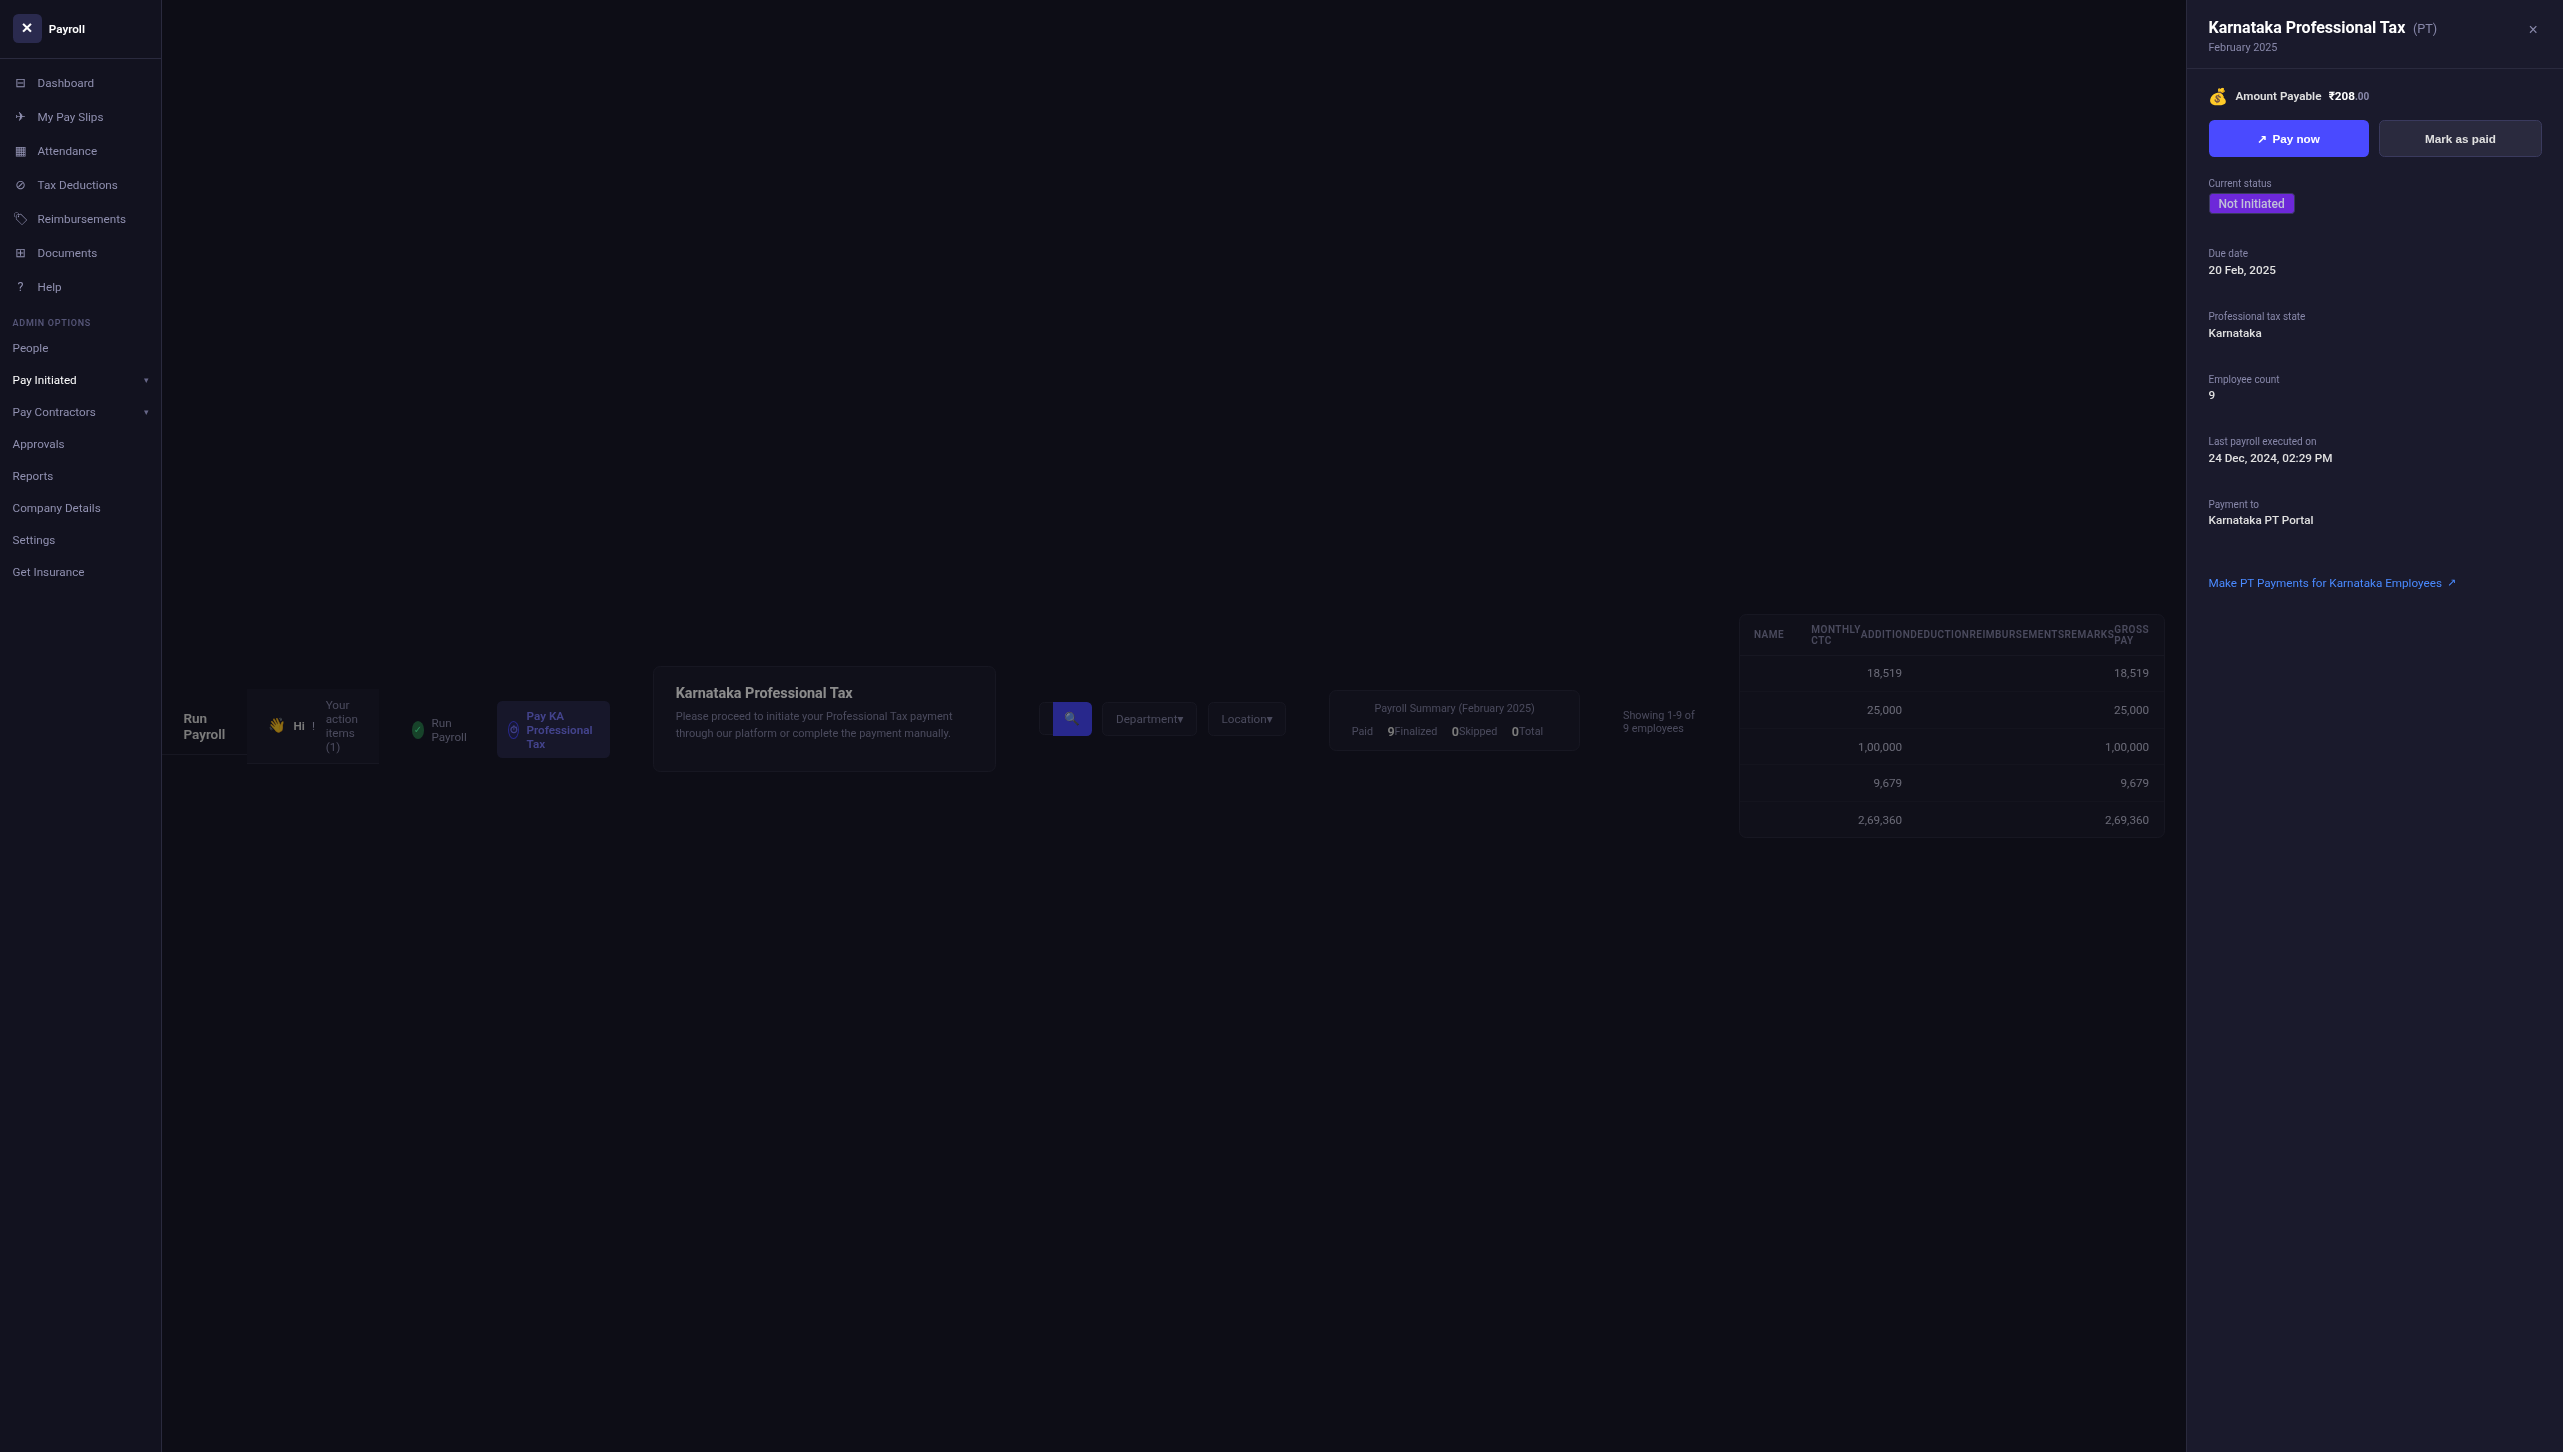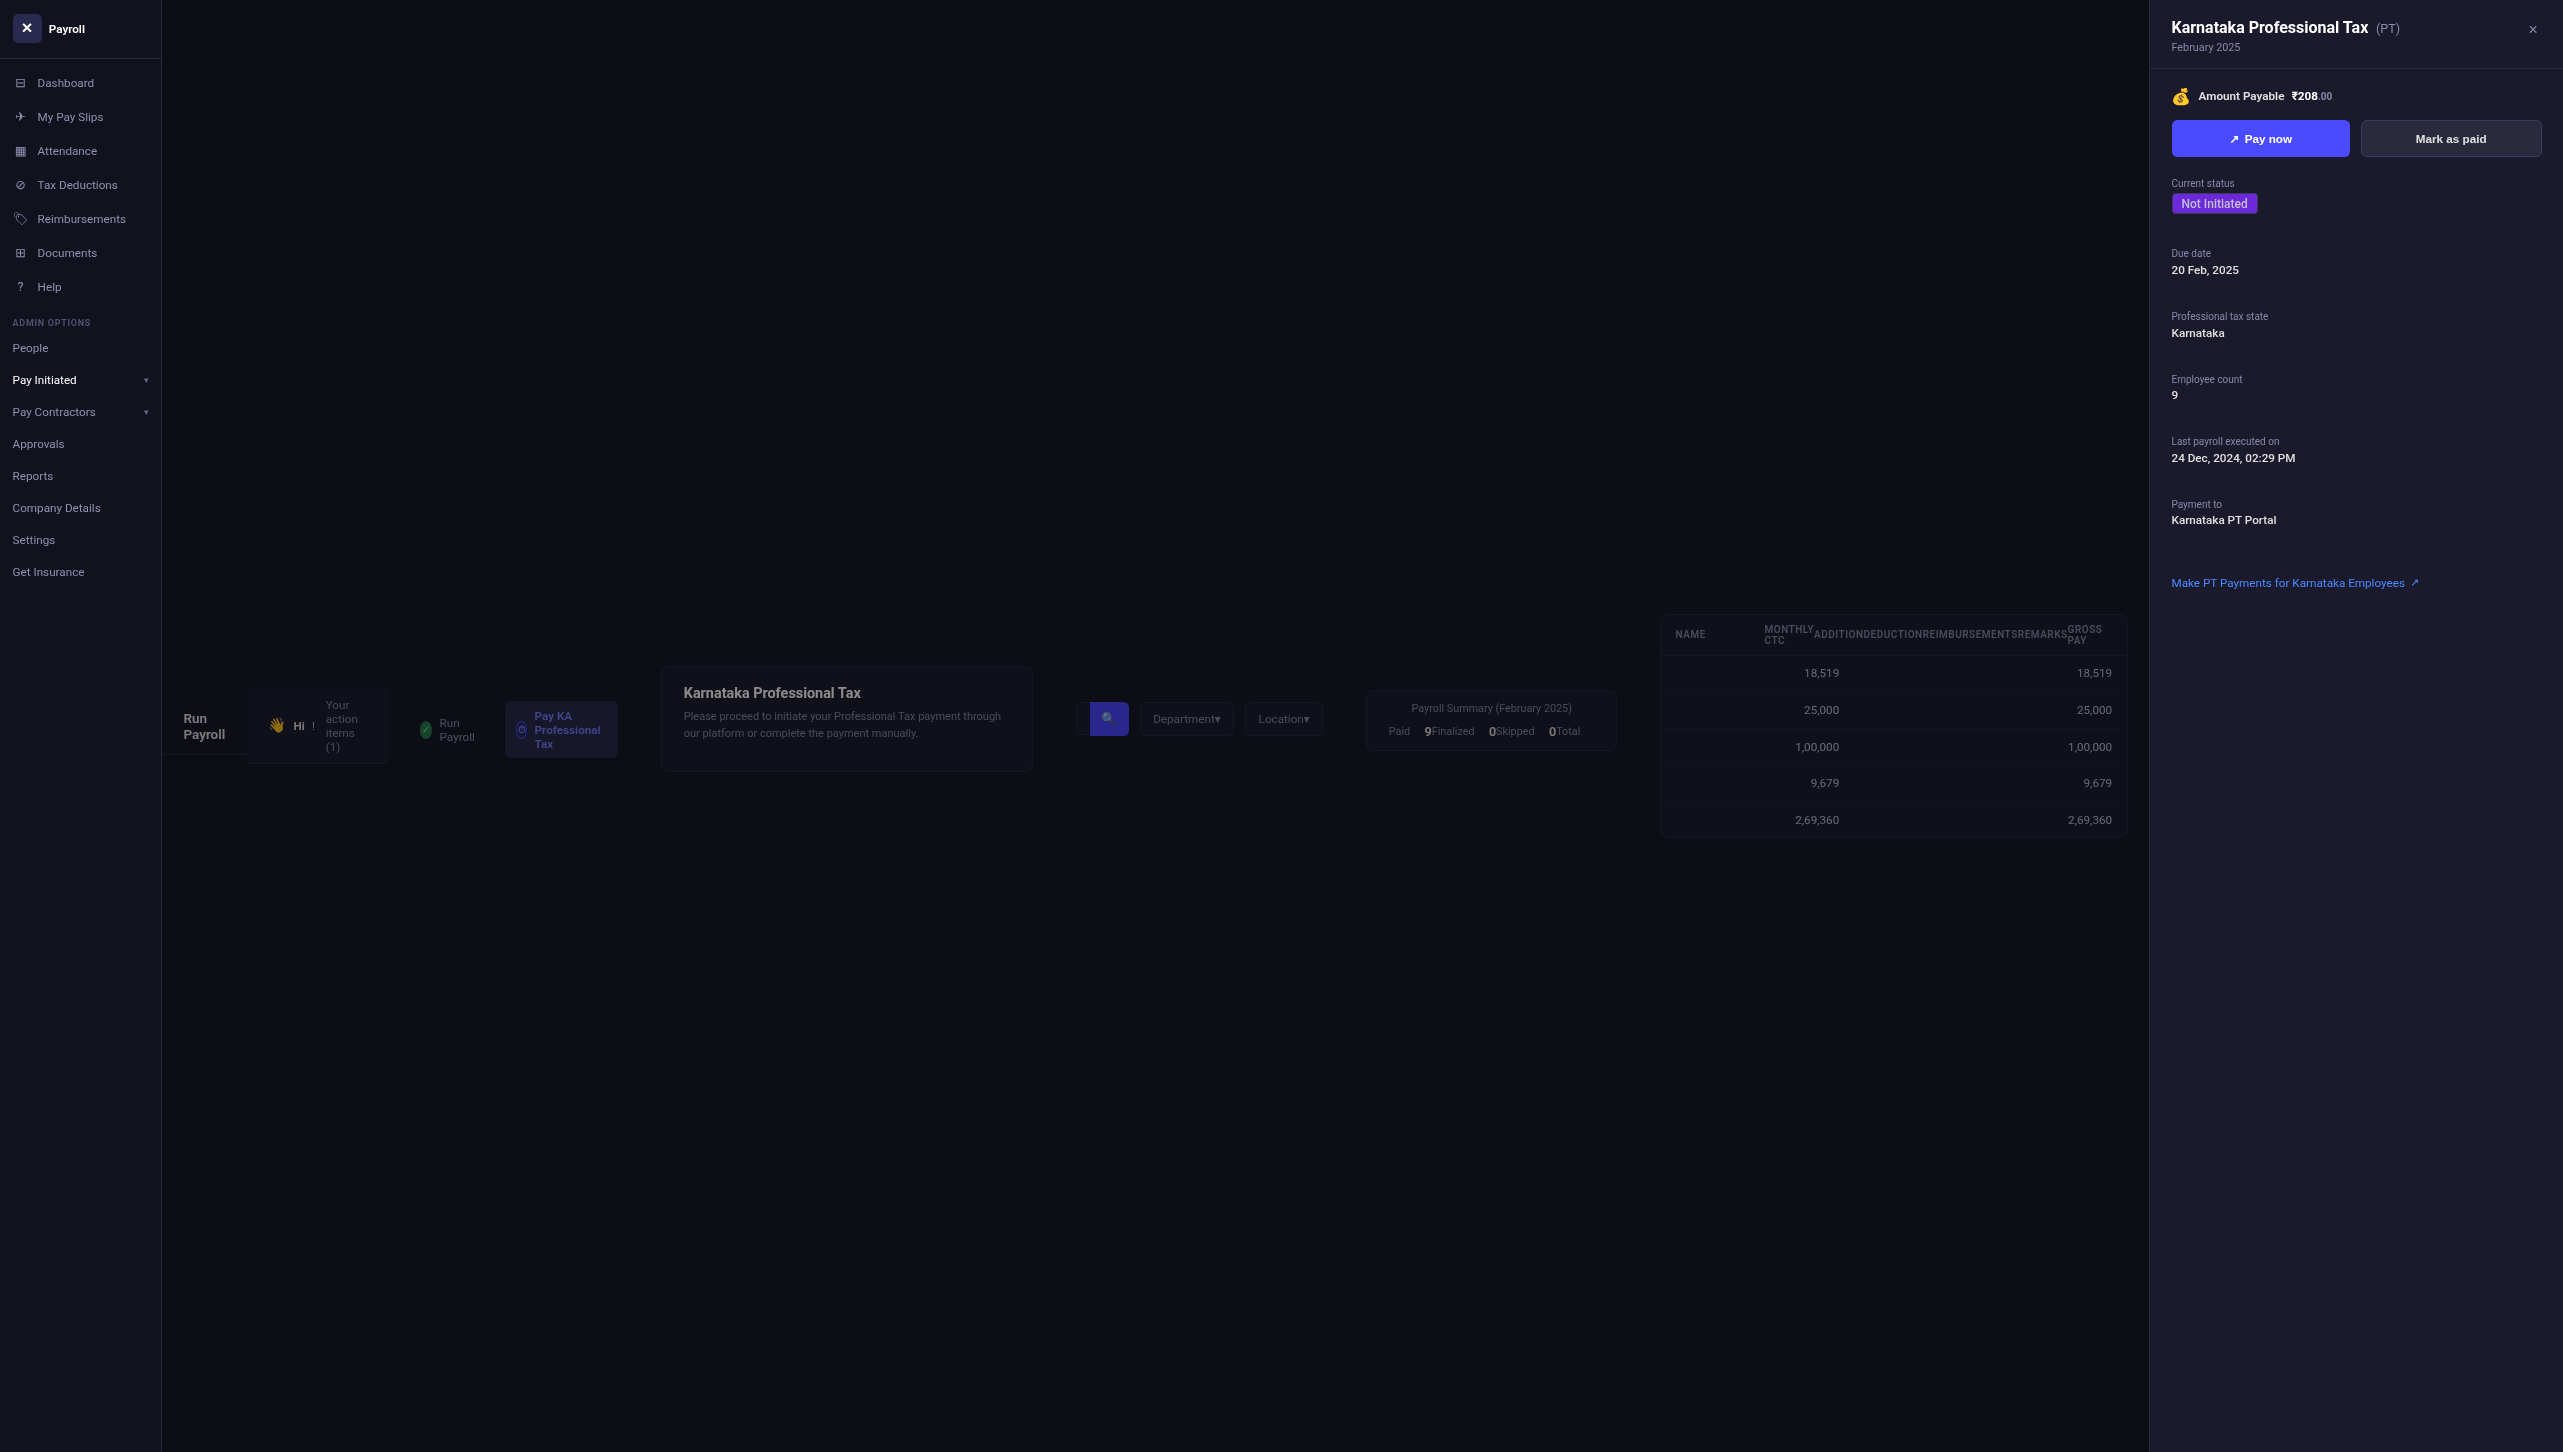--- a/index.html
+++ b/index.html
@@ -316,21 +316,21 @@
     .table-cell {
       display: flex;
       align-items: center;
     }
     .table-cell.right {
       justify-content: flex-end;
     }
 
     
     .right-panel {
-      width: 414px;
+      width: 377px;
       background: #1a1a2c;
       border-left: 0.9px solid #2a2a3e;
       display: flex;
       flex-direction: column;
       overflow-y: auto;
     }
     .panel-header {
       display: flex;
       align-items: flex-start;
       justify-content: space-between;
@@ -606,20 +606,21 @@
         <span class="stat-label">Skipped</span>
         <span class="stat-value">0</span>
       </div>
       <div class="summary-stat">
         <span class="stat-label">Total</span>
         <span class="stat-value"></span>
       </div>
     </div>
   </div>
 
+  <div class="employees-info">Showing 1-9 of 9 employees</div>
 
   <div class="table-container">
     <div class="table-header">
       <div class="table-cell">Name</div>
       <div class="table-cell right">Monthly CTC</div>
       <div class="table-cell right">Addition</div>
       <div class="table-cell right">Deduction</div>
       <div class="table-cell right">Reimbursements</div>
       <div class="table-cell right">Remarks</div>
       <div class="table-cell right">Gross Pay</div>

